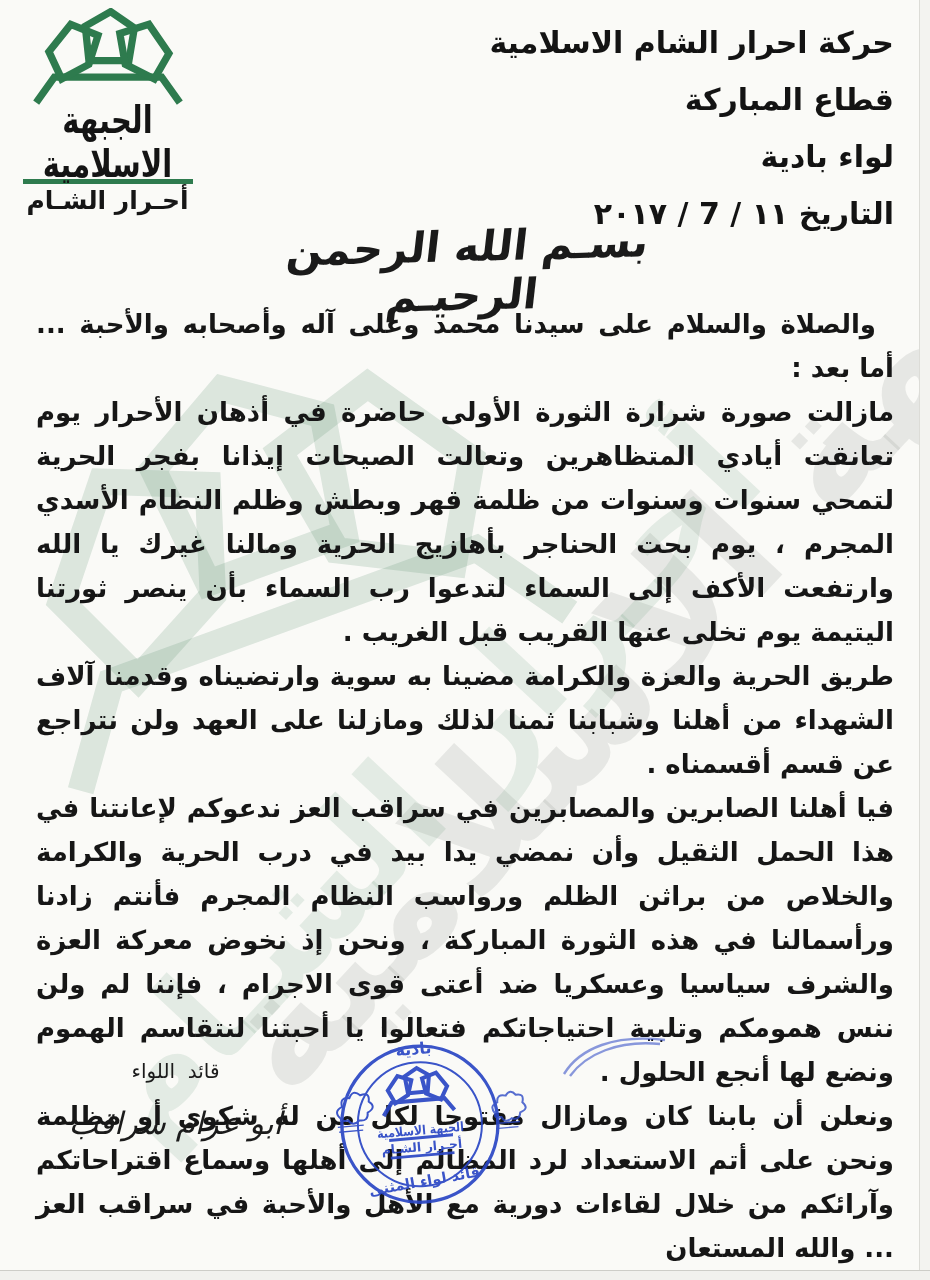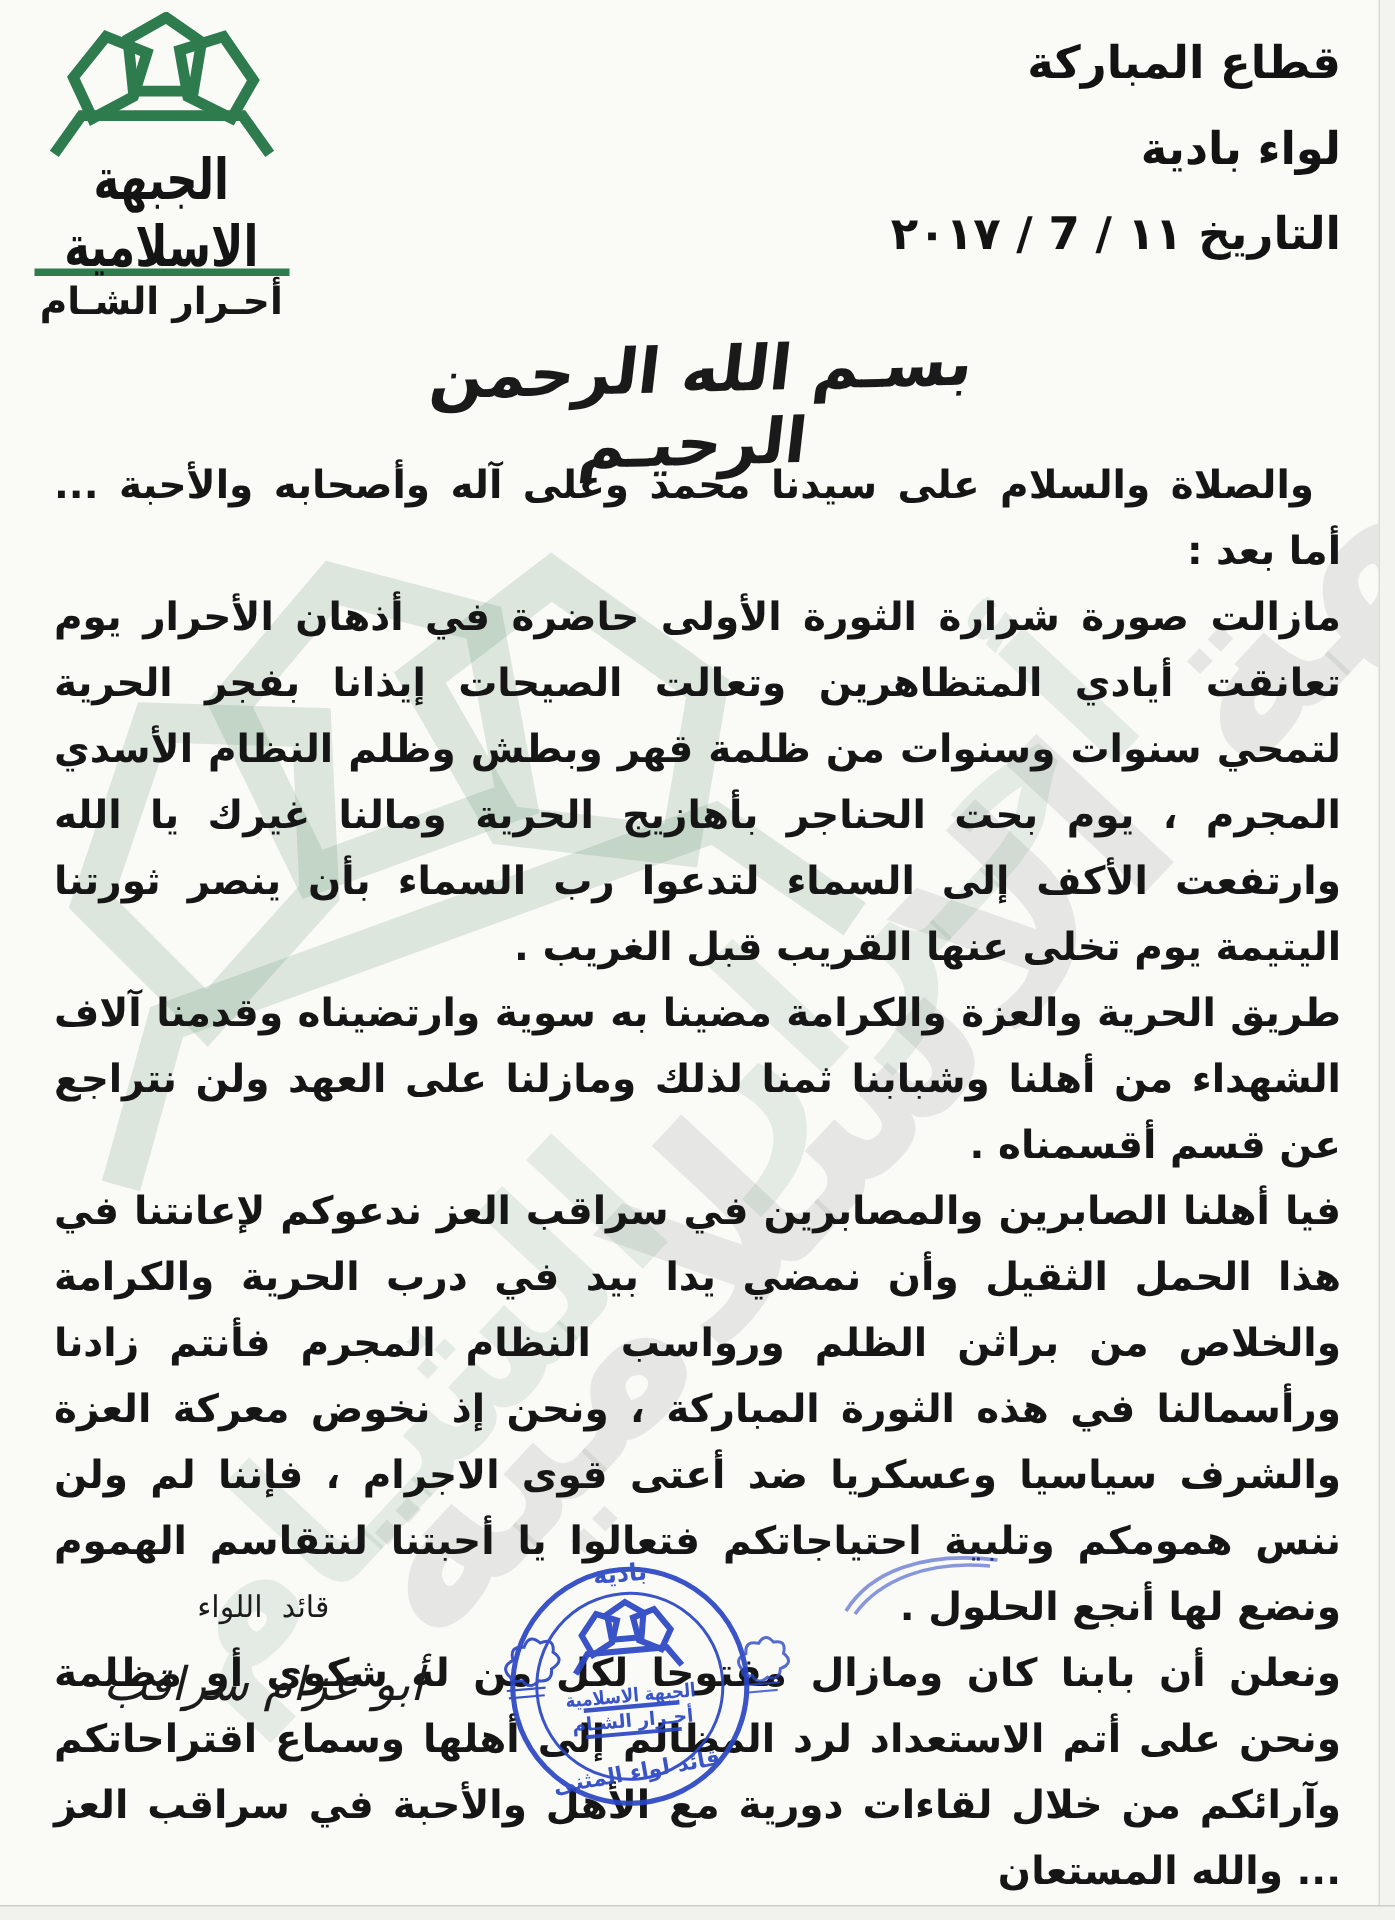--- a/index.html
+++ b/index.html
@@ -83,20 +83,21 @@
           <path d="M34,78 L20,48 L44,18 L74,30 L64,62 Z"></path>
           <path d="M64,58 L60,20 L88,4 L114,22 L108,58 Z"></path>
           <path d="M104,62 L98,28 L130,18 L152,50 L136,78 Z"></path>
         </g>
       </svg>
       <div class="logo-callig">الجبهة الاسلامية</div>
       <div class="logo-rule"></div>
       <div class="logo-wordmark">أحـرار الشـام</div>
     </div>
     <div class="header-text">
+      <div>حركة احرار الشام الاسلامية</div>
       <div>قطاع المباركة</div>
       <div>لواء بادية</div>
       <div>التاريخ  ١١ / 7 / ٢٠١٧</div>
     </div>
   </div>
 
   <div class="bismillah">بسـم الله الرحمن الرحيـم</div>
 
   <main class="body-text">
     <p class="p-first">والصلاة والسلام على سيدنا محمد وعلى آله وأصحابه والأحبة ... أما بعد :</p>

